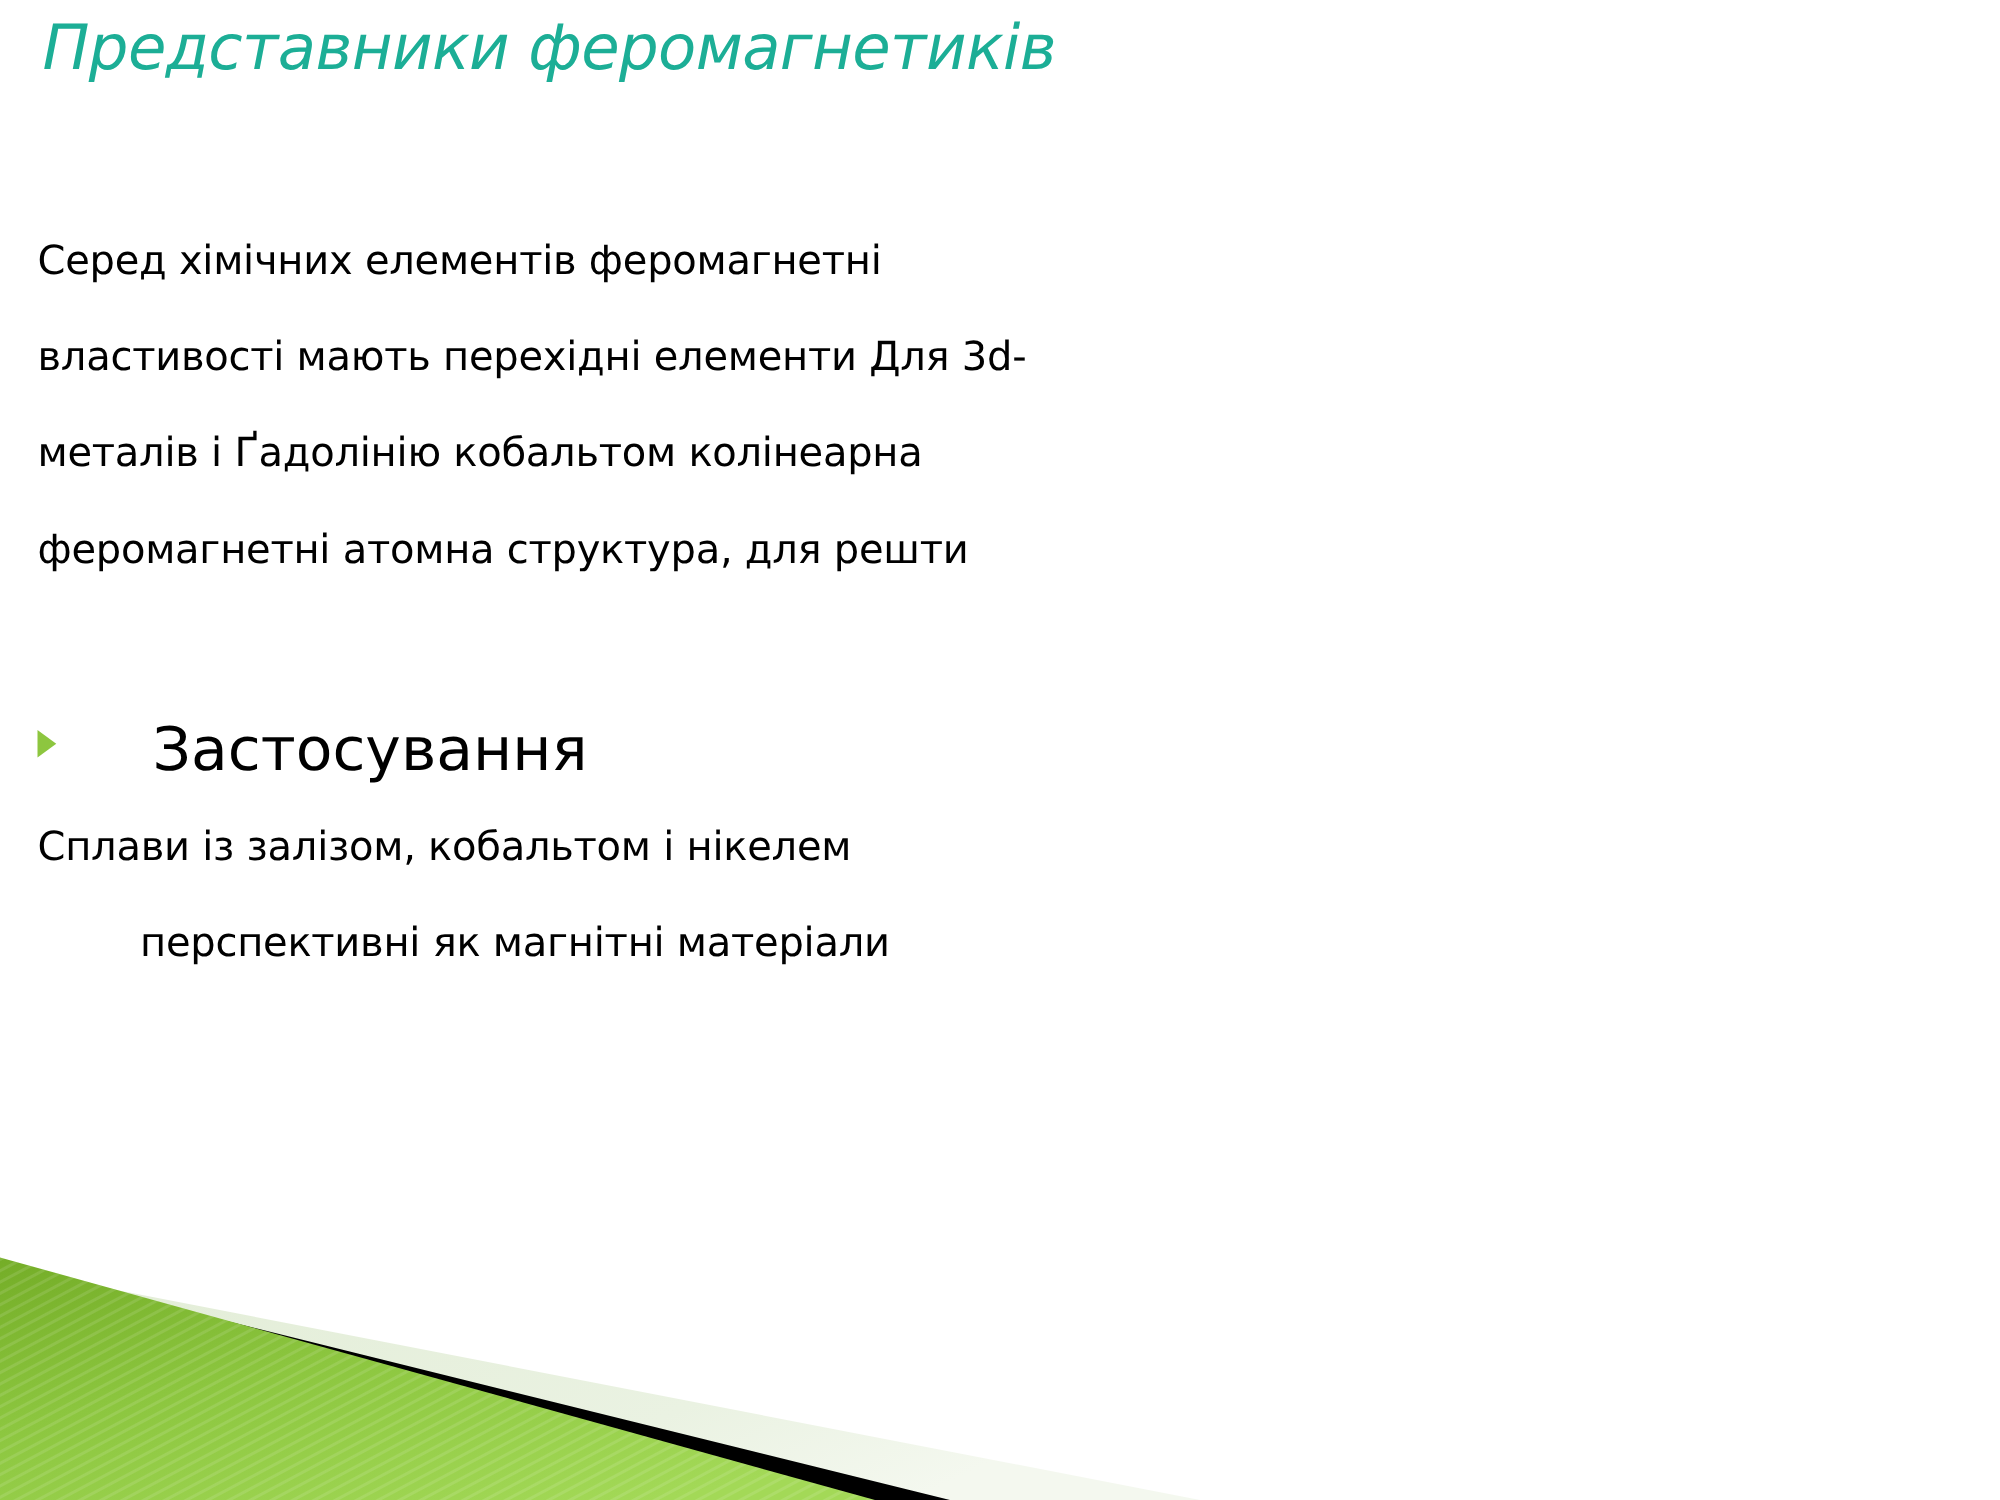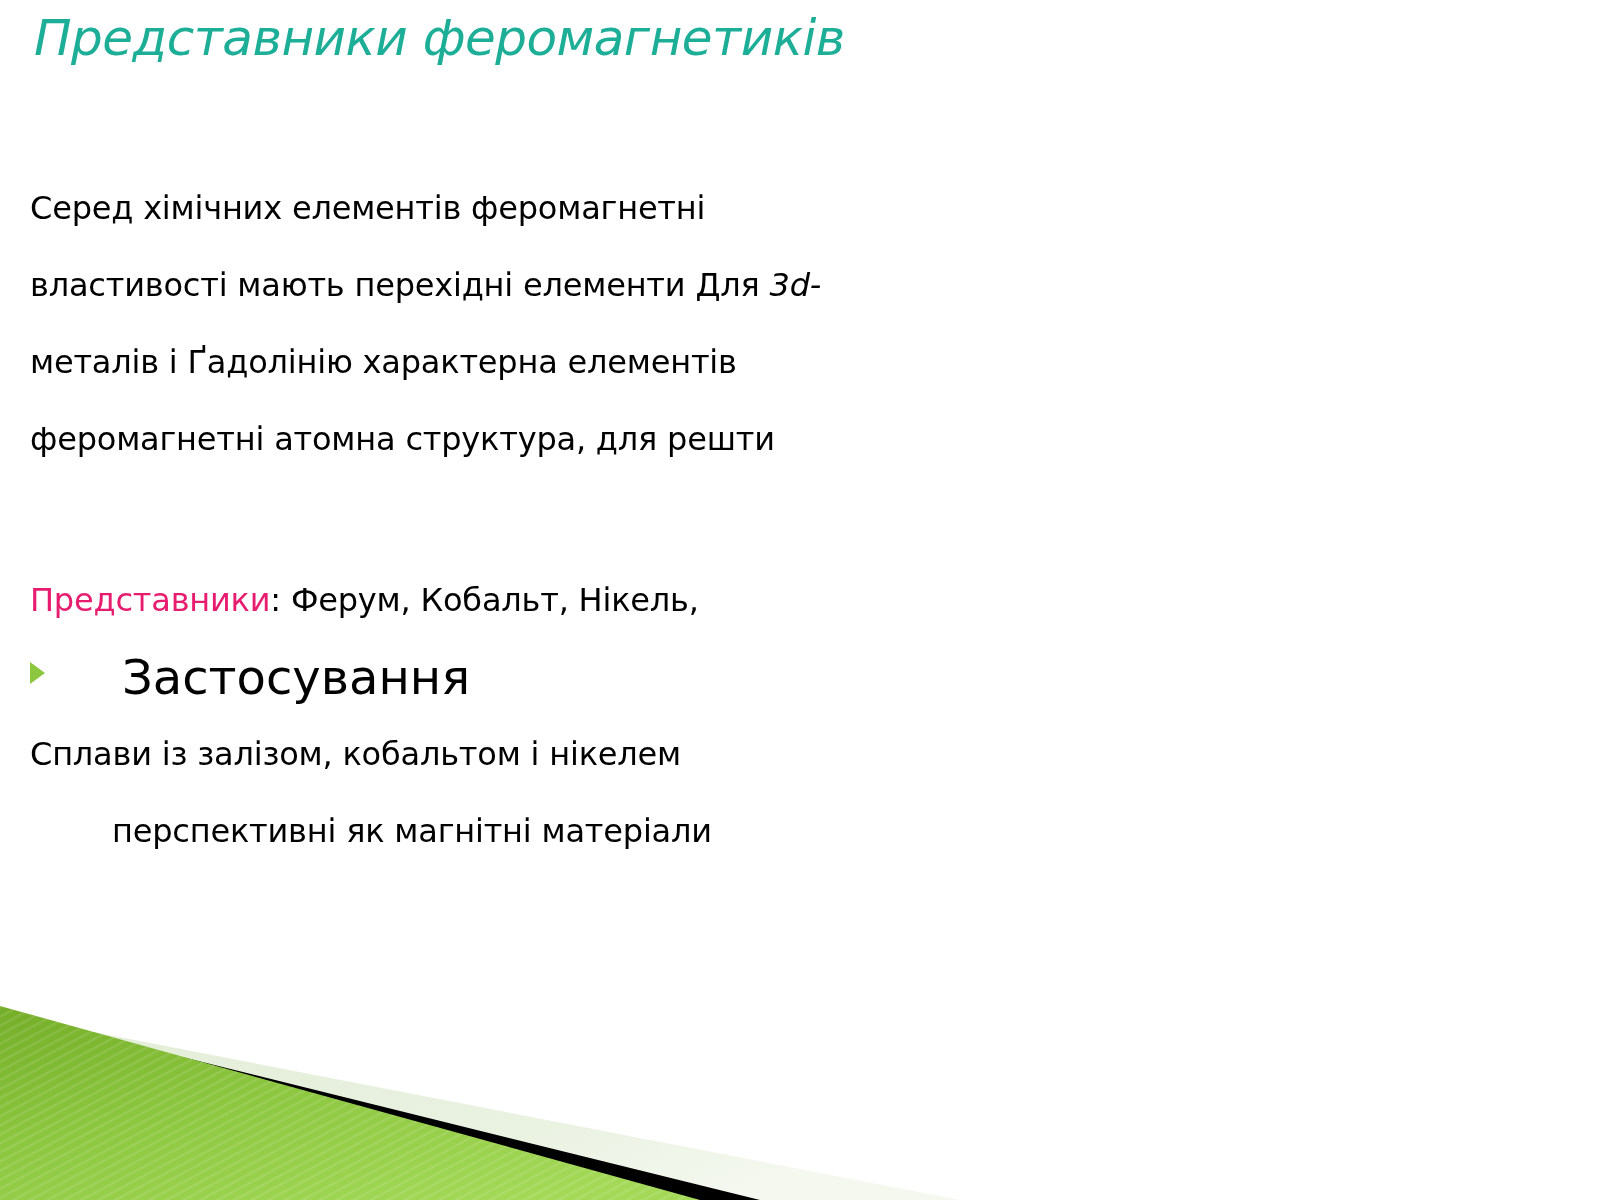--- a/index.html
+++ b/index.html
@@ -50,21 +50,20 @@
     color: #000000;
     font-family: "DejaVu Sans", sans-serif;
     font-size: 32px;
     font-weight: 400;
     line-height: 77px;
     letter-spacing: -0.2px;
     white-space: nowrap;
   }
 
   .para .ital {
-    font-style: italic;
   }
 
   .spacer {
     height: 84px;
   }
 
   .accent-pink {
     color: #E81C6F;
   }
 
@@ -121,28 +120,27 @@
 
 <div class="slide">
 
   <div class="slide-title">Представники феромагнетиків</div>
 
   <div class="body-area">
 
     <div class="para">
       <div>Серед хімічних елементів феромагнетні</div>
       <div><span>властивості мають перехідні елементи  Для </span><span class="ital">3d-</span></div>
-      <div>металів і Ґадолінію характерна елементів</div>
+      <div>металів і Ґадолінію кобальтом колінеарна</div>
       <div>феромагнетні атомна структура, для решти</div>
     </div>
 
     <div class="spacer"></div>
 
     <div class="para">
-      <div><span class="accent-pink">Представники</span><span>: </span><span>Ферум, Кобальт, Нікель,</span></div>
     </div>
 
     <div class="bullet-line">
       <span class="bullet-marker">
         <span class="tri"></span>
       </span>
       <span class="bullet-text">Застосування</span>
     </div>
 
     <div class="para">

